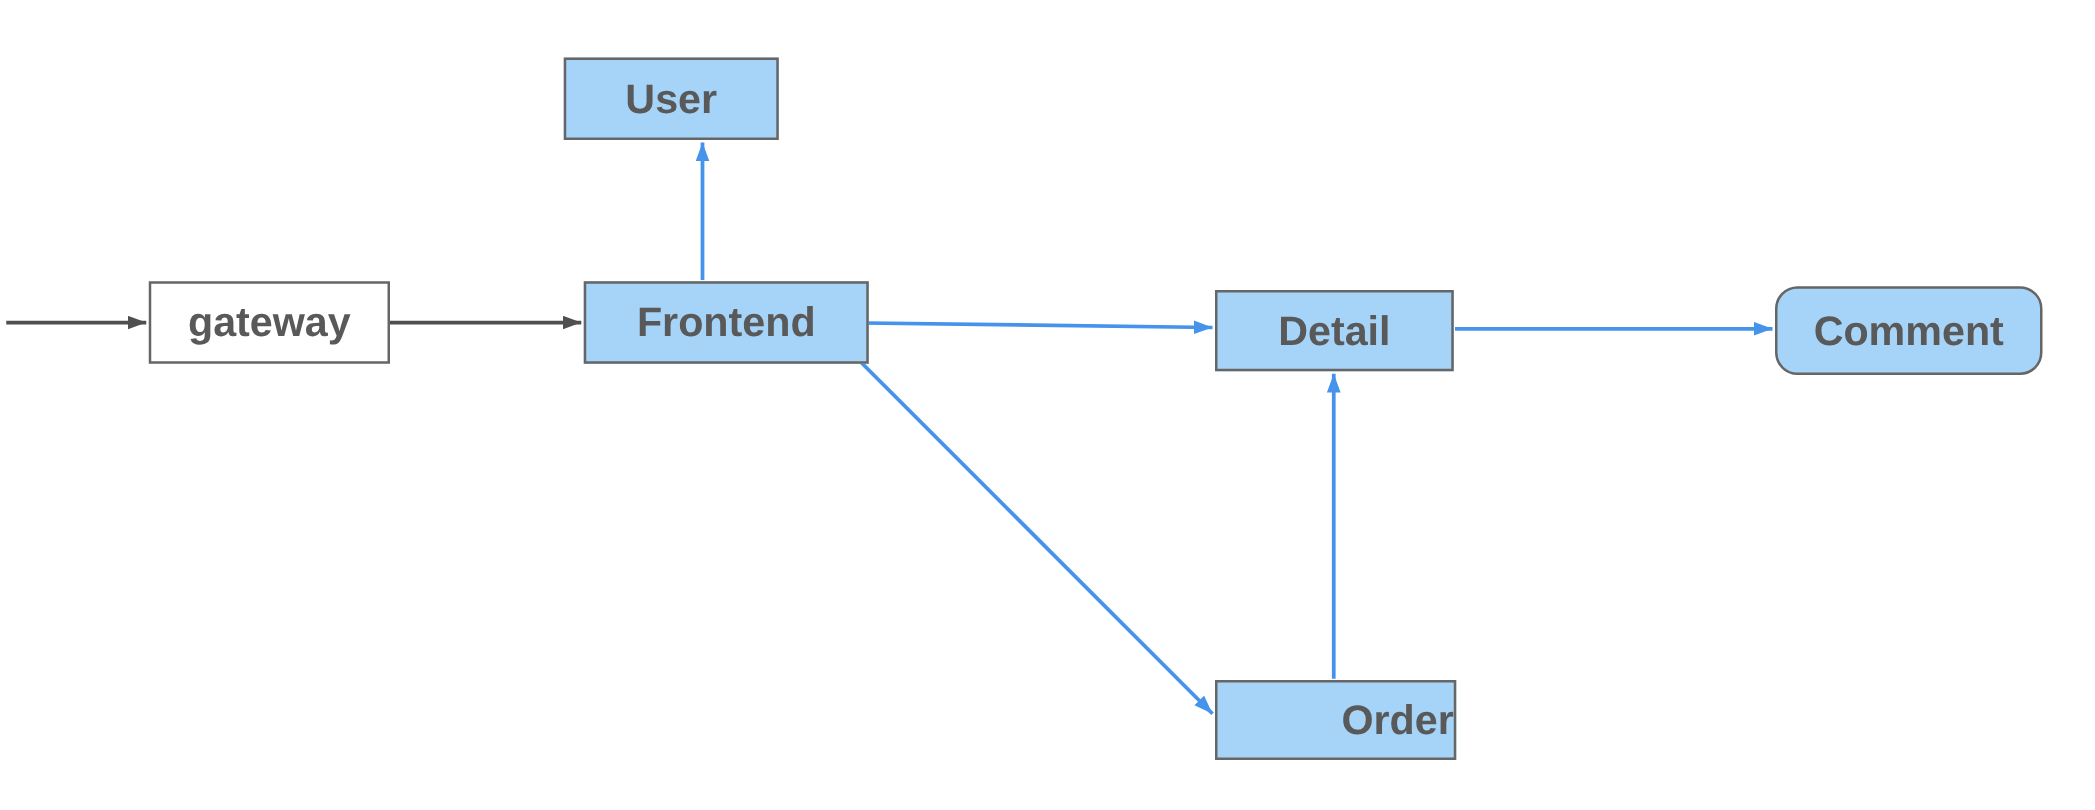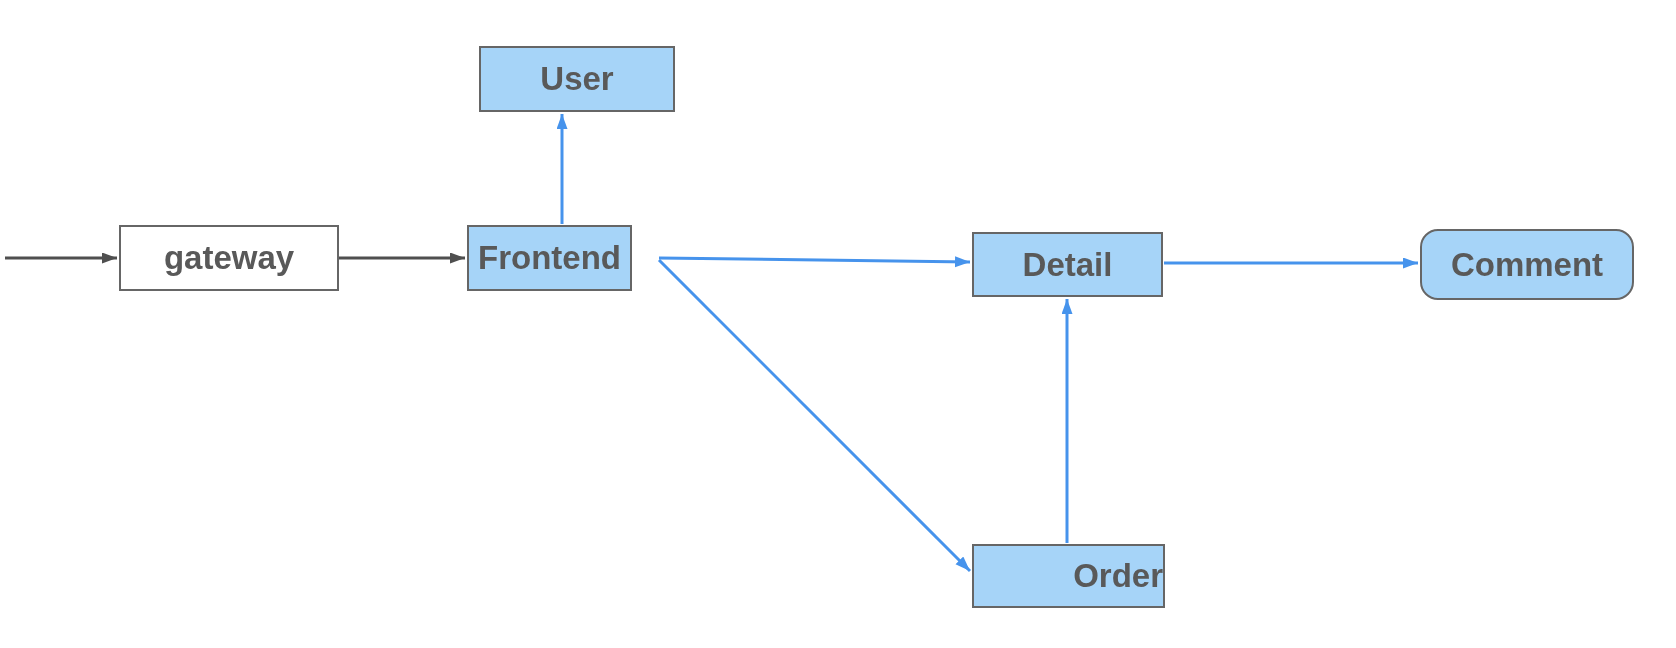--- a/index.html
+++ b/index.html
@@ -53,27 +53,27 @@
       </marker>
     </defs>
   <line x1="5" y1="258" x2="117" y2="258" stroke="#4F4F4F" stroke-width="3" marker-end="url(#arrow-dark)"></line>
       <line x1="312" y1="258" x2="465" y2="258" stroke="#4F4F4F" stroke-width="3" marker-end="url(#arrow-dark)"></line>
       <line x1="562" y1="224" x2="562" y2="114" stroke="#4693EC" stroke-width="3" marker-end="url(#arrow-blue)"></line>
       <line x1="659" y1="258" x2="970" y2="262" stroke="#4693EC" stroke-width="3" marker-end="url(#arrow-blue)"></line>
       <line x1="659" y1="260" x2="970" y2="571" stroke="#4693EC" stroke-width="3" marker-end="url(#arrow-blue)"></line>
       <line x1="1067" y1="543" x2="1067" y2="299" stroke="#4693EC" stroke-width="3" marker-end="url(#arrow-blue)"></line>
       <line x1="1164" y1="263" x2="1418" y2="263" stroke="#4693EC" stroke-width="3" marker-end="url(#arrow-blue)"></line>
     </svg>
-<div class="node plain" style="left: 119px; top: 225px; width: 220px; height: 66px; text-align: right;">
+<div class="node plain" style="left: 119px; top: 225px; width: 193px; height: 66px; text-align: right;">
       <span>gateway</span>
     </div>
-    <div class="node service" style="left: 479px; top: 46px; width: 196px; height: 66px;">
+    <div class="node service" style="left: 451px; top: 46px; width: 172px; height: 66px;">
       <span>User</span>
     </div>
-    <div class="node service" style="left: 467px; top: 225px; width: 165px; height: 66px;">
+    <div class="node service" style="left: 467px; top: 225px; width: 228px; height: 66px;">
       <span>Frontend</span>
     </div>
     <div class="node service" style="left: 972px; top: 232px; width: 191px; height: 65px;">
       <span>Detail</span>
     </div>
     <div class="node service" style="left: 1420px; top: 229px; width: 214px; height: 71px; border-radius: 18px;">
       <span>Comment</span>
     </div>
     <div class="node service" style="left: 972px; top: 544px; width: 193px; height: 64px; justify-content: flex-end;">
       <span>Order</span>

